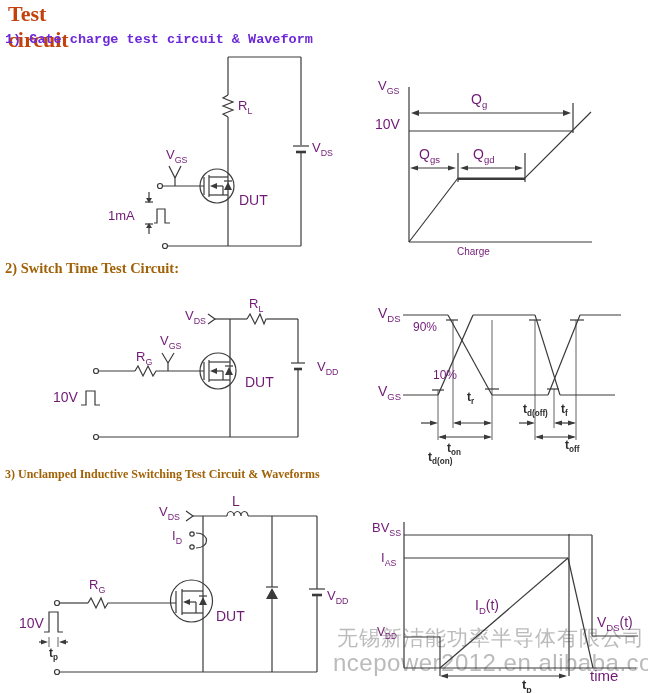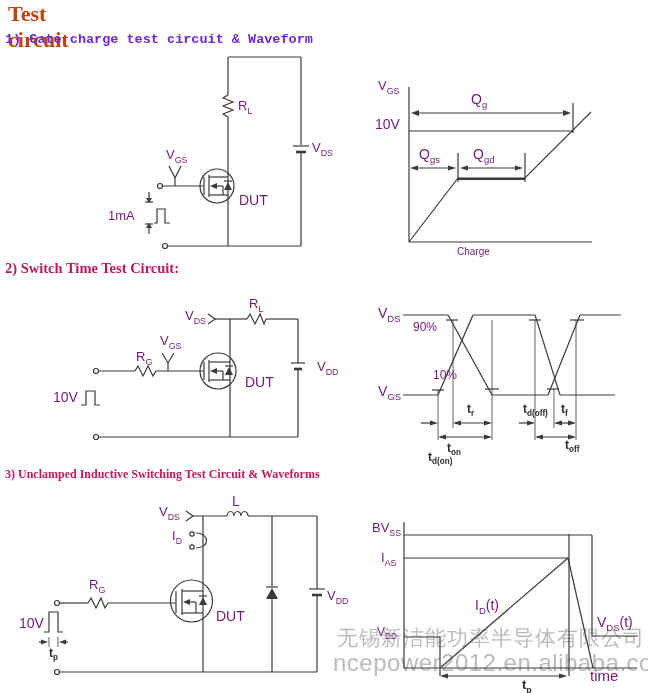--- a/index.html
+++ b/index.html
@@ -2,21 +2,21 @@
 <html><head>
 <meta charset="utf-8">
 <style>
   html,body{margin:0;padding:0;background:#fff;}
   .page{position:relative;width:648px;height:693px;background:#ffffff;overflow:hidden;
         font-family:"Liberation Sans","DejaVu Sans",sans-serif;}
   .title{position:absolute;left:8px;top:1px;font-family:"Liberation Serif","DejaVu Serif",serif;
          font-size:22px;font-weight:bold;color:#c2410c;}
   .h-sans{position:absolute;left:5px;font-size:13.5px;font-weight:bold;color:#6d28d9;
           font-family:Liberation Mono, monospace;white-space:nowrap;}
-  .h-serif{position:absolute;left:5px;font-size:14.5px;font-weight:bold;color:#be185d;
+  .h-serif{position:absolute;left:5px;font-size:14.5px;font-weight:bold;color:#a16207;
            font-family:"Liberation Serif","DejaVu Serif",serif;white-space:nowrap;}
   .lb{position:absolute;font-size:13px;color:#701a75;white-space:nowrap;line-height:1;}
   .lb sub{font-size:68%;line-height:1;}
   .sm{font-size:12px;}
   .bold{font-weight:bold;color:#2e2e2e;}
   .lg{font-size:14px;}
   svg{position:absolute;overflow:visible;}
   .art line,.art polyline,.art path,.art circle{stroke:#3a3a3a;stroke-width:1.2;fill:none;}
   .art .thin{stroke-width:0.8;}
   .art .thk{stroke-width:2.6;}
@@ -183,21 +183,21 @@
     <polygon class="f" points="117,137 109,134.5 109,139.5"></polygon>
     <line x1="162" y1="137" x2="199" y2="137"></line>
     <polygon class="f" points="160,137 168,134.5 168,139.5"></polygon>
     <polygon class="f" points="201,137 193,134.5 193,139.5"></polygon>
   </svg>
   <span class="lb lg" style="left:378px;top:306px;"><span>V</span><sub>DS</sub></span>
   <span class="lb sm" style="left:413px;top:321px;"><span>90%</span></span>
   <span class="lb sm" style="left:411px;top:369px;margin-left:22px;"><span>10%</span></span>
   <span class="lb lg" style="left:378px;top:384px;"><span>V</span><sub>GS</sub></span>
   <span class="lb sm bold" style="left:428px;top:403px;margin-top:48px;"><span>t</span><sub>d(on)</sub></span>
-  <span class="lb sm bold" style="left:467px;top:403px;"><span>t</span><sub>r</sub></span>
+  <span class="lb sm bold" style="left:467px;top:391px;"><span>t</span><sub>r</sub></span>
   <span class="lb sm bold" style="left:523px;top:403px;"><span>t</span><sub>d(off)</sub></span>
   <span class="lb sm bold" style="left:561px;top:403px;"><span>t</span><sub>f</sub></span>
   <span class="lb sm bold" style="left:447px;top:442px;"><span>t</span><sub>on</sub></span>
   <span class="lb sm bold" style="left:565px;top:439px;"><span>t</span><sub>off</sub></span>
 
   <svg class="art" style="left:15px;top:490px;" width="355" height="200">
     <polyline points="171,21 178,26 171,31"></polyline>
     <line x1="178" y1="26" x2="212" y2="26"></line>
     <path d="M212,26 A3.5,4.5 0 0 1 219,26 A3.5,4.5 0 0 1 226,26 A3.5,4.5 0 0 1 233,26"></path>
     <line x1="233" y1="26" x2="302" y2="26"></line>

